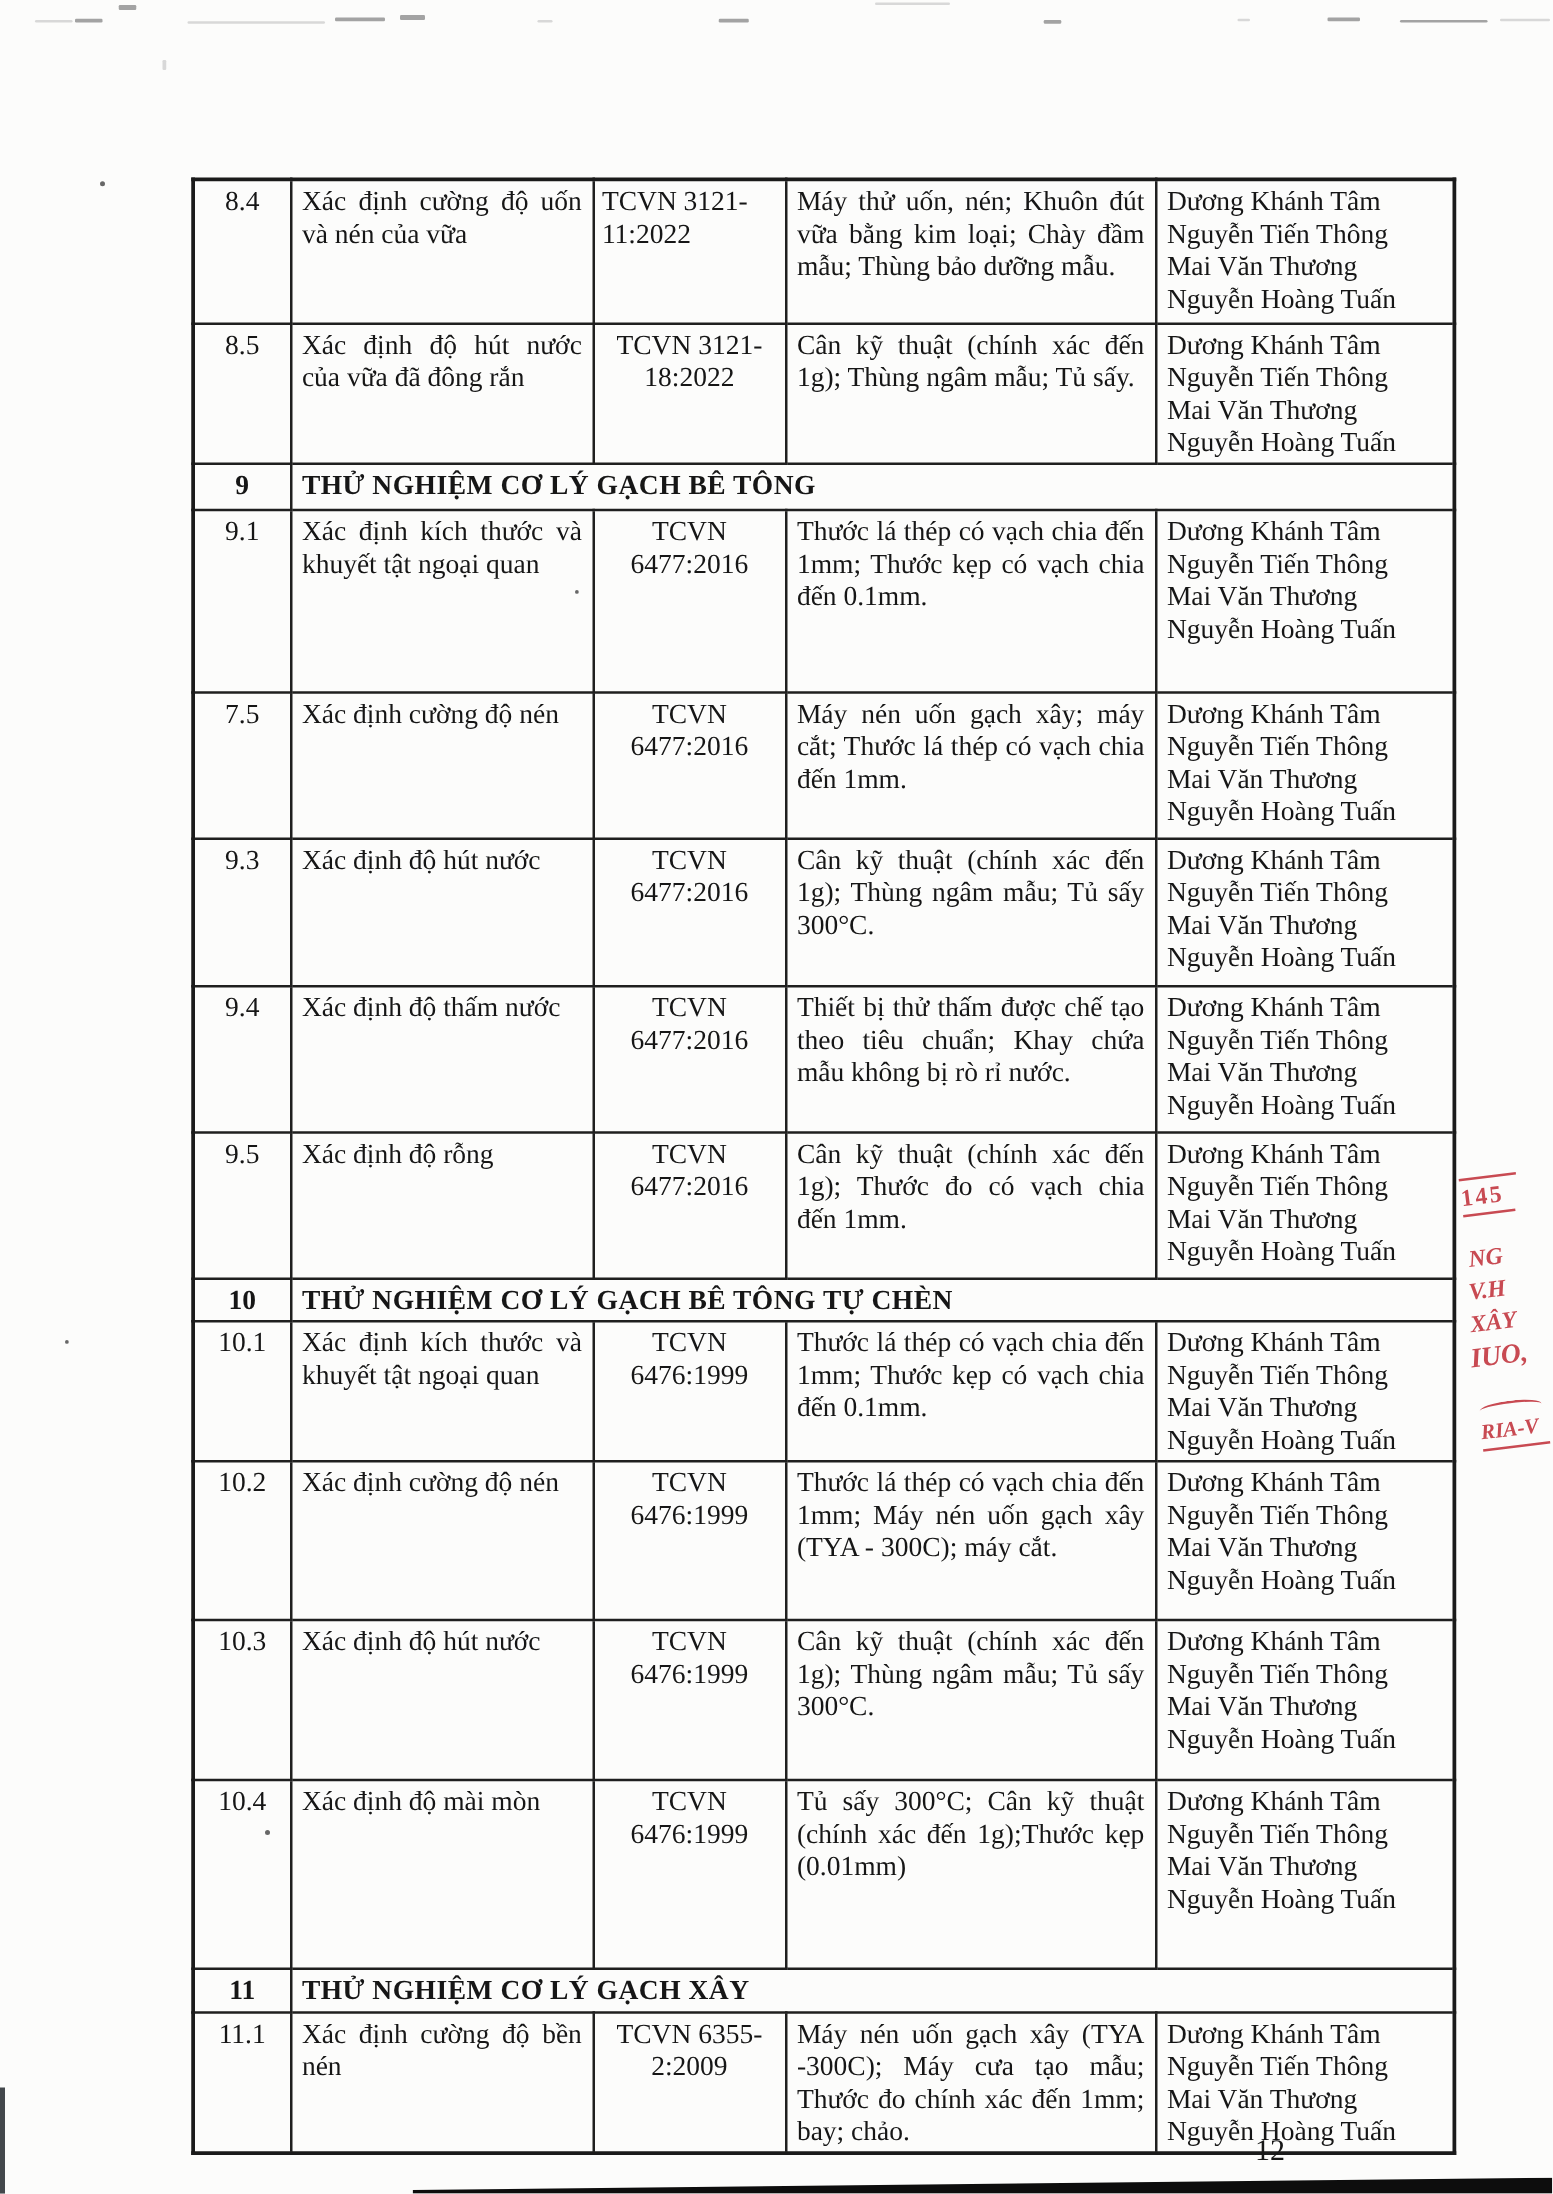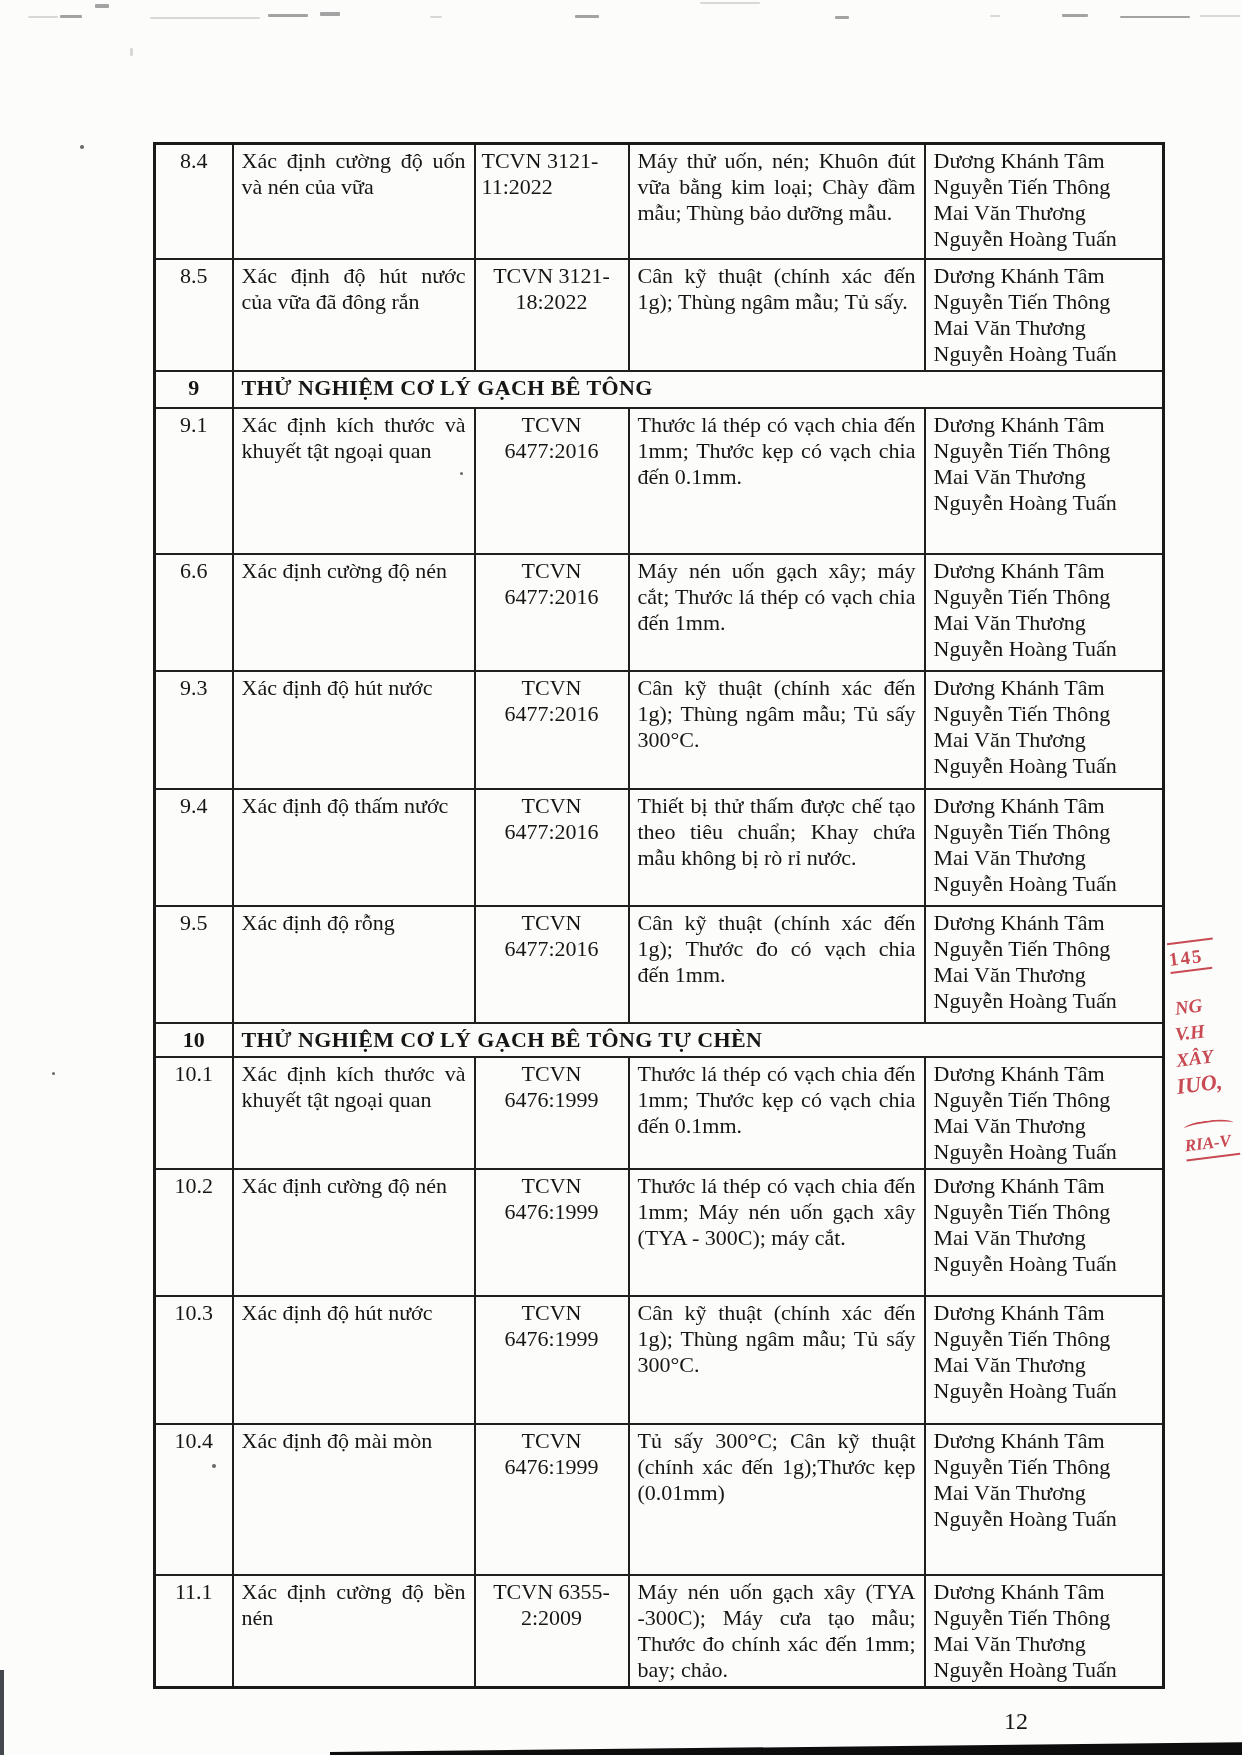--- a/index.html
+++ b/index.html
@@ -145,21 +145,21 @@
           </td>
           <td class="c-eq v-mid"><span>Thước lá thép có vạch chia đến 1mm; Thước kẹp có vạch chia đến 0.1mm.</span></td>
           <td class="c-people">
             <div>Dương Khánh Tâm</div>
             <div>Nguyễn Tiến Thông</div>
             <div>Mai Văn Thương</div>
             <div>Nguyễn Hoàng Tuấn</div>
           </td>
         </tr>
         <tr style="height: 117px;">
-          <td class="c-num"><span>6.6</span></td>
+          <td class="c-num"><span>7.5</span></td>
           <td class="c-name v-mid"><span>Xác định cường độ nén</span></td>
           <td class="c-std v-mid">
             <div>TCVN</div>
             <div>6477:2016</div>
           </td>
           <td class="c-eq v-mid"><span>Máy nén uốn gạch xây; máy cắt; Thước lá thép có vạch chia đến 1mm.</span></td>
           <td class="c-people">
             <div>Dương Khánh Tâm</div>
             <div>Nguyễn Tiến Thông</div>
             <div>Mai Văn Thương</div>
@@ -267,20 +267,24 @@
             <div>TCVN</div>
             <div>6476:1999</div>
           </td>
           <td class="c-eq v-mid"><span>Tủ sấy 300°C; Cân kỹ thuật (chính xác đến 1g);Thước kẹp (0.01mm)</span></td>
           <td class="c-people">
             <div>Dương Khánh Tâm</div>
             <div>Nguyễn Tiến Thông</div>
             <div>Mai Văn Thương</div>
             <div>Nguyễn Hoàng Tuấn</div>
           </td>
+        </tr>
+        <tr style="height: 35px;">
+          <td class="section-num">11</td>
+          <td class="section-title" colspan="4">THỬ NGHIỆM CƠ LÝ GẠCH XÂY</td>
         </tr>
         <tr style="height: 102px; margin-top: 44px;">
           <td class="c-num"><span>11.1</span></td>
           <td class="c-name v-mid"><span>Xác định cường độ bền nén</span></td>
           <td class="c-std v-top">
             <div>TCVN 6355-</div>
             <div>2:2009</div>
           </td>
           <td class="c-eq v-top"><span>Máy nén uốn gạch xây (TYA -300C); Máy cưa tạo mẫu; Thước đo chính xác đến 1mm; bay; chảo.</span></td>
           <td class="c-people">

